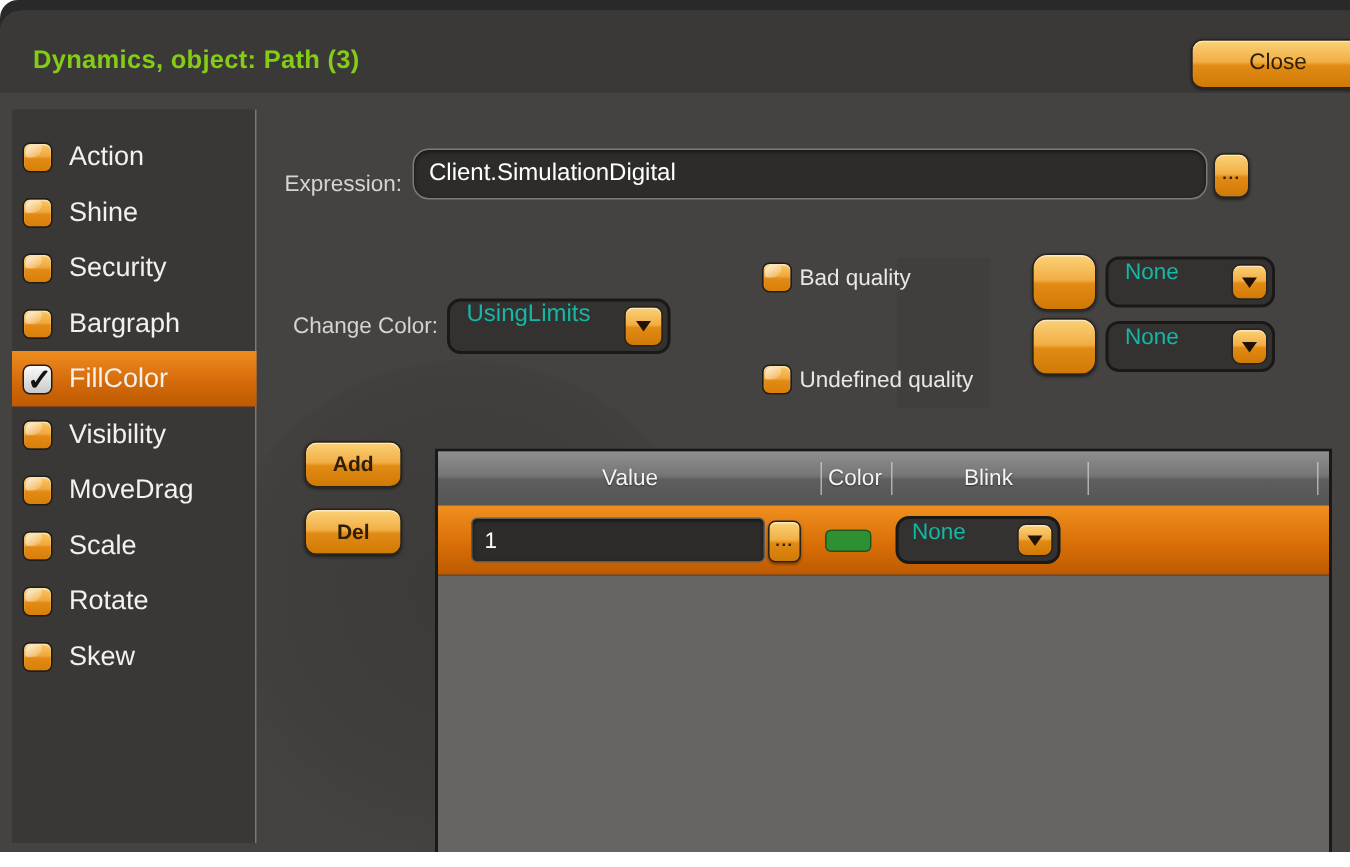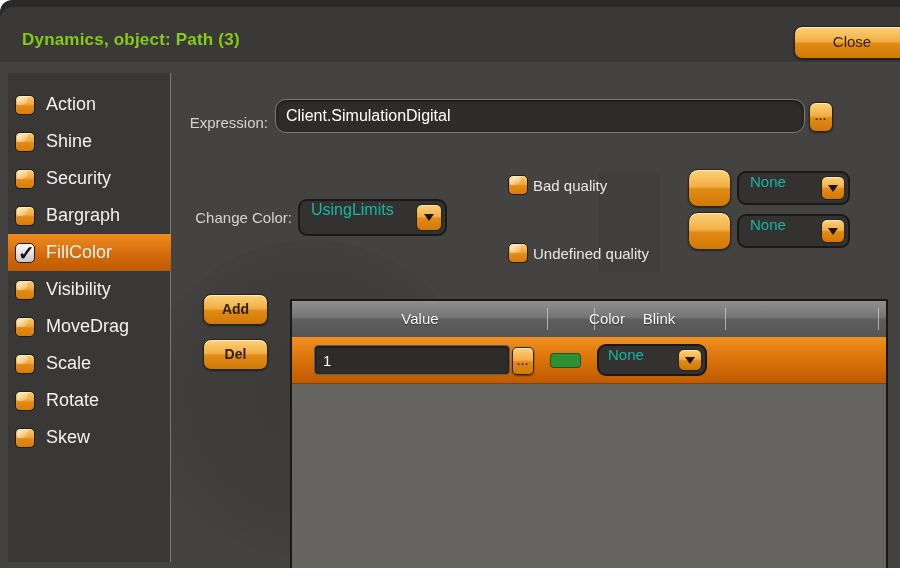--- a/index.html
+++ b/index.html
@@ -166,21 +166,21 @@
         <span class="tri"></span>
       </span>
   </div>
 
   <div class="btn-orange small-btn" style="top:287px;">Add</div>
   <div class="btn-orange small-btn" style="top:332px;">Del</div>
 
   <div class="table">
     <div class="thead">
       <span class="th" style="left:128px;">Value</span>
-      <span class="th" style="left:278px;margin-left:37px;">Color</span>
+      <span class="th" style="left:278px;">Color</span>
       <span class="th" style="left:367px;">Blink</span>
       <span class="th-sep" style="left:255px;"></span>
       <span class="th-sep" style="left:302px;"></span>
       <span class="th-sep" style="left:433px;"></span>
       <span class="th-sep" style="left:586px;"></span>
     </div>
     <div class="trow">
       <div class="text-input" style="left:22px;top:8px;width:196px;height:30px;border-color:#5f5d59;font-size:15px;padding:0 8px;">
         <span>1</span>
       </div>

